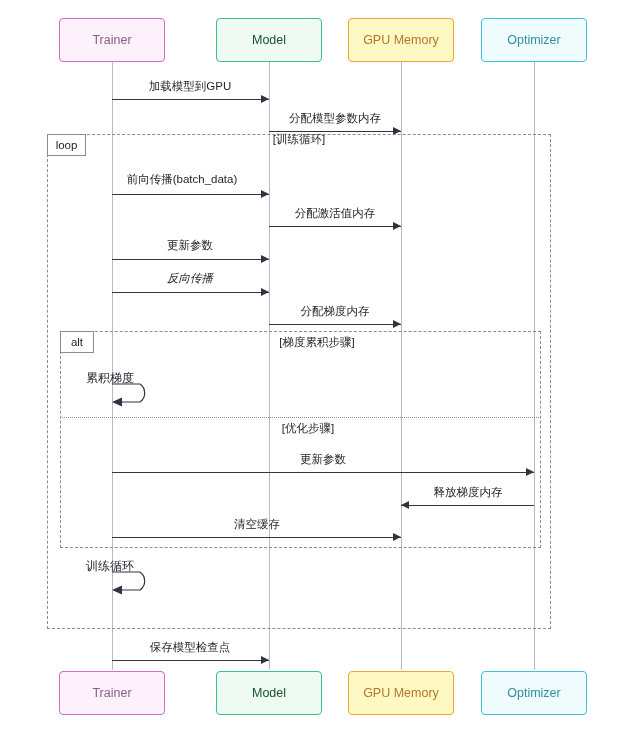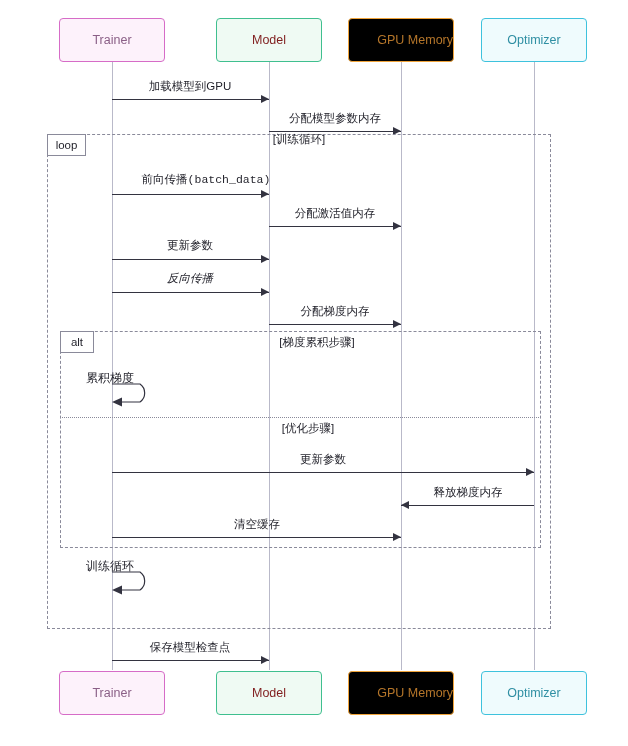--- a/index.html
+++ b/index.html
@@ -29,27 +29,26 @@
     width: 106px;
   }
   .actor-trainer {
     background: #fdf2fb;
     border: 1.4px solid #d66cc7;
     color: #8a5f86;
   }
   .actor-model {
     background: #effaf3;
     border: 1.4px solid #3fbf8f;
-    color: #7f1d1d;
+    color: #14532d;
   }
   .actor-gpu {
-    background: #000000;
+    background: #fef9c3;
     border: 1.4px solid #f0a43a;
     color: #b5762a;
-    justify-content: flex-end;
   }
   .actor-optimizer {
     background: #effbfd;
     border: 1.4px solid #3ec2dd;
     color: #2f8fa3;
   }
   .lifeline {
     position: absolute;
     width: 0;
     border-left: 1px solid #b9b9c9;
@@ -149,21 +148,21 @@
   <div class="arrow-head arrow-right" style="left:261px; top:94.5px;"></div>
 
   <div class="msg-label" style="left:335px; top:111px;">分配模型参数内存</div>
   <div class="msg-line" style="left:269px; top:131px; width:132px;"></div>
   <div class="arrow-head arrow-right" style="left:393px; top:126.5px;"></div>
 
   <div class="frame" style="left:47px; top:134px; width:504px; height:495px;"></div>
   <div class="frame-tab" style="left:47px; top:134px; width:39px;">loop</div>
   <div class="frame-title" style="left:299px; top:132px;">[训练循环]</div>
 
-  <div class="msg-label" style="left:206px; top:172px;font-family:Liberation Mono, monospace;">前向传播(batch_data)</div>
+  <div class="msg-label" style="left:182px; top:172px;">前向传播(batch_data)</div>
   <div class="msg-line" style="left:112px; top:194px; width:157px;"></div>
   <div class="arrow-head arrow-right" style="left:261px; top:189.5px;"></div>
 
   <div class="msg-label" style="left:335px; top:206px;">分配激活值内存</div>
   <div class="msg-line" style="left:269px; top:226px; width:132px;"></div>
   <div class="arrow-head arrow-right" style="left:393px; top:221.5px;"></div>
 
   <div class="msg-label" style="left:190px; top:238px;">更新参数</div>
   <div class="msg-line" style="left:112px; top:259px; width:157px;"></div>
   <div class="arrow-head arrow-right" style="left:261px; top:254.5px;"></div>

